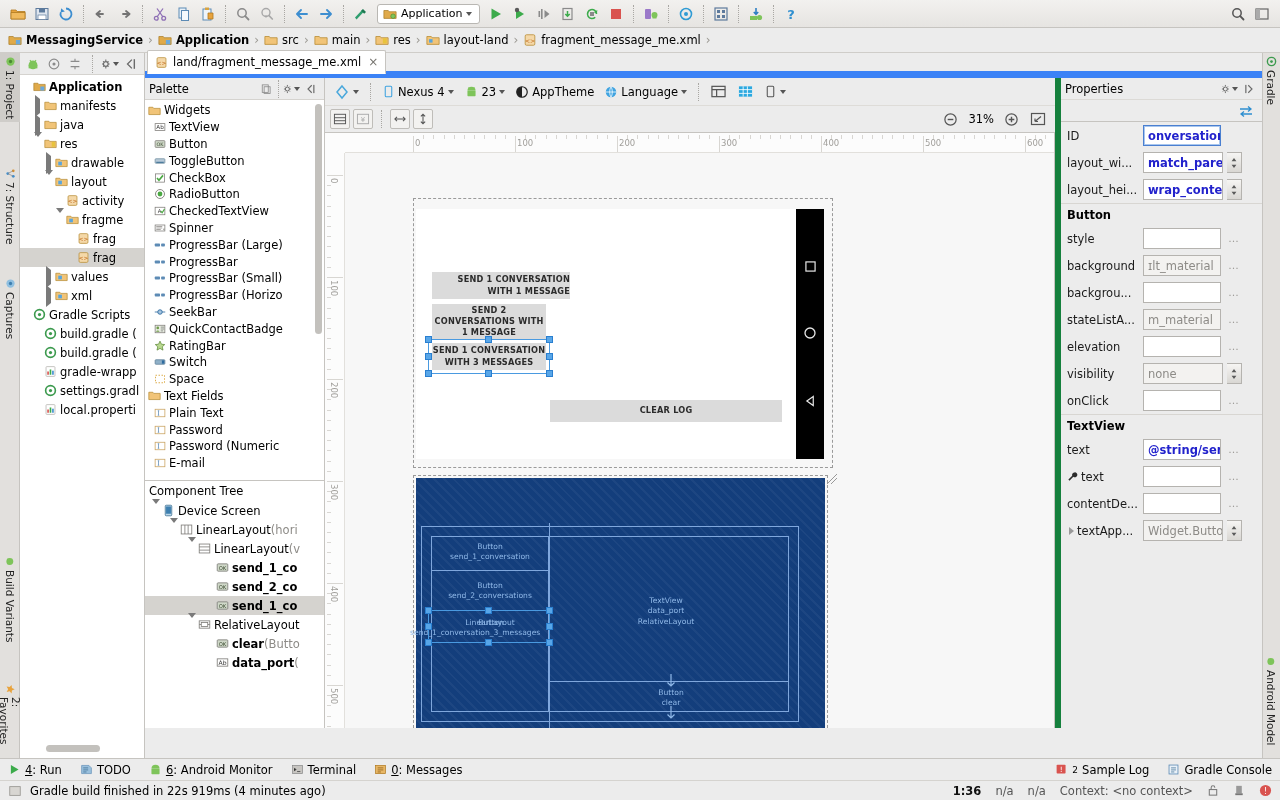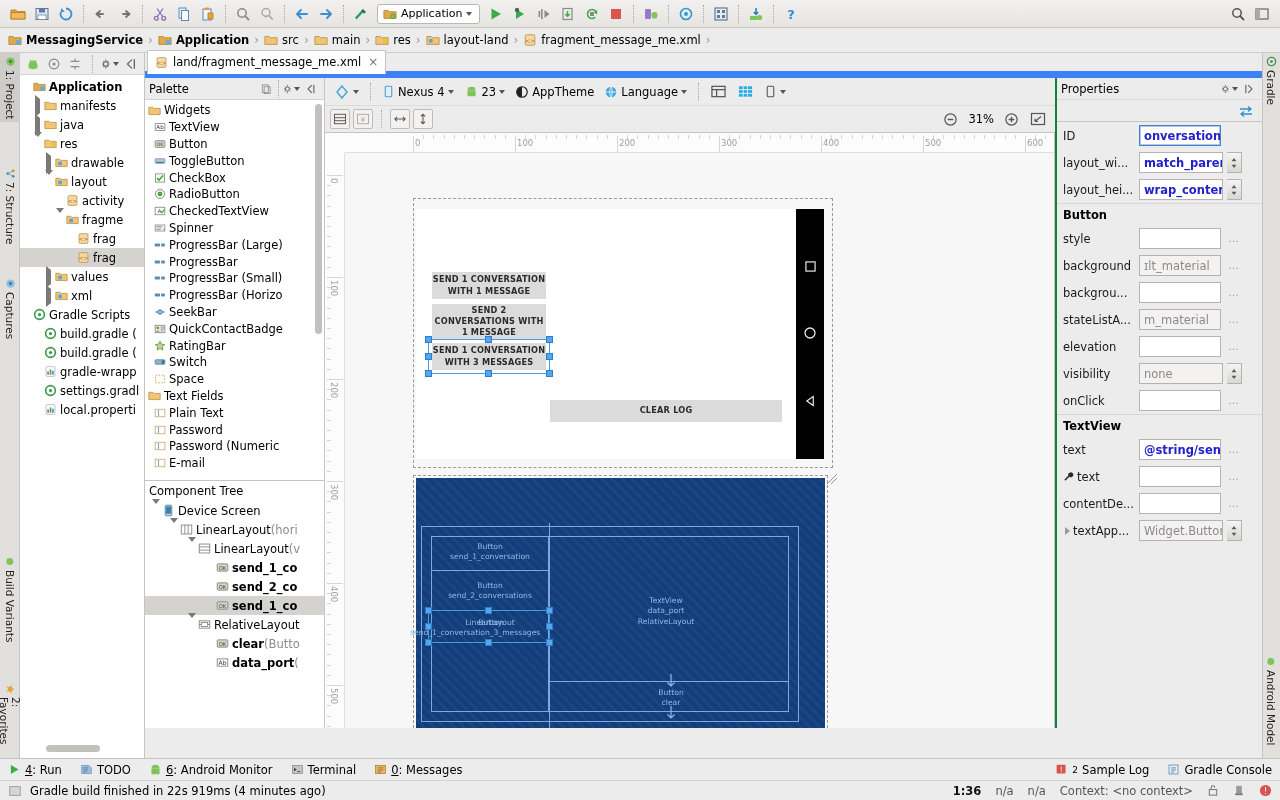--- a/index.html
+++ b/index.html
@@ -195,21 +195,21 @@
   .bp-wrap { position: absolute; left: 68px; top: 322px; width: 420px; height: 260px; }
   .bp { position: absolute; left: 3px; top: 3px; width: 409px; height: 252px; background: #133e7c;
         background-image: repeating-linear-gradient(45deg, rgba(255,255,255,0.045) 0 2px, transparent 2px 7px); }
   .bp-lbl { position: absolute; color: #8fb8e8; font-size: 7.6px; text-align: center; line-height: 1.35; white-space: nowrap; }
   .bp-rect { position: absolute; border: 1px solid #7fa7dd; }
   .bp-line { position: absolute; background: #7fa7dd; }
 
   
   .props {
     position: absolute; left: 1055px; top: 78px; width: 207px; height: 650px;
-    background: #ececec; border-left: 2px solid #15803d;
+    background: #ececec; border-left: 6px solid #15803d;
   }
   .props-hdr { height: 22px; display: flex; align-items: center; padding: 0 4px; font-size: 11.5px; border-bottom: 1px solid #dcdad6; }
   .props-sub { height: 22px; display: flex; align-items: center; justify-content: flex-end; padding-right: 8px; border-bottom: 1px solid #c6c4c0; }
   .prow2 { display: flex; align-items: center; height: 27px; padding: 0 20px 0 6px; gap: 4px; background: #ececec; }
   .pk { width: 72px; font-size: 11.5px; color: #1a1a1a; white-space: nowrap; overflow: hidden; }
   .pv {
     flex: 1; height: 21px; background: #fff; border: 1px solid #b5b3af;
     display: flex; align-items: center; padding: 0 4px; font-size: 11.5px; overflow: hidden; white-space: nowrap;
   }
   .pv.blue { color: #2222cc; font-weight: bold; }
@@ -1355,21 +1355,21 @@
         <span class="rtick" style="top: 552.4px; left: 2px; height: 1px; width: 4px;"></span>
         <span class="rtick" style="top: 562.6px; left: 2px; height: 1px; width: 4px;"></span>
         <span class="rtick" style="top: 572.8px; left: 2px; height: 1px; width: 4px;"></span>
       </div>
   <div class="surface">
 
     <div class="render-wrap">
       <div class="render-dash"></div>
       <div class="phone">
         <div class="p-body">
-          <div class="p-btn" style="left:16px;top:15px;width:114px;height:27px;">
+          <div class="p-btn" style="left:16px;top:15px;width:138px;height:27px;text-align:right;">
             <span>SEND 1 CONVERSATION WITH 1 MESSAGE</span>
           </div>
           <div class="p-btn" style="left:16px;top:47px;width:114px;height:35px;">
             <span>SEND 2 CONVERSATIONS WITH 1 MESSAGE</span>
           </div>
           <div class="p-btn" style="left:16px;top:86px;width:114px;height:27px;">
             <span>SEND 1 CONVERSATION WITH 3 MESSAGES</span>
           </div>
 
           <div class="sel-box" style="left:12px;top:82px;width:122px;height:35px;"></div>

